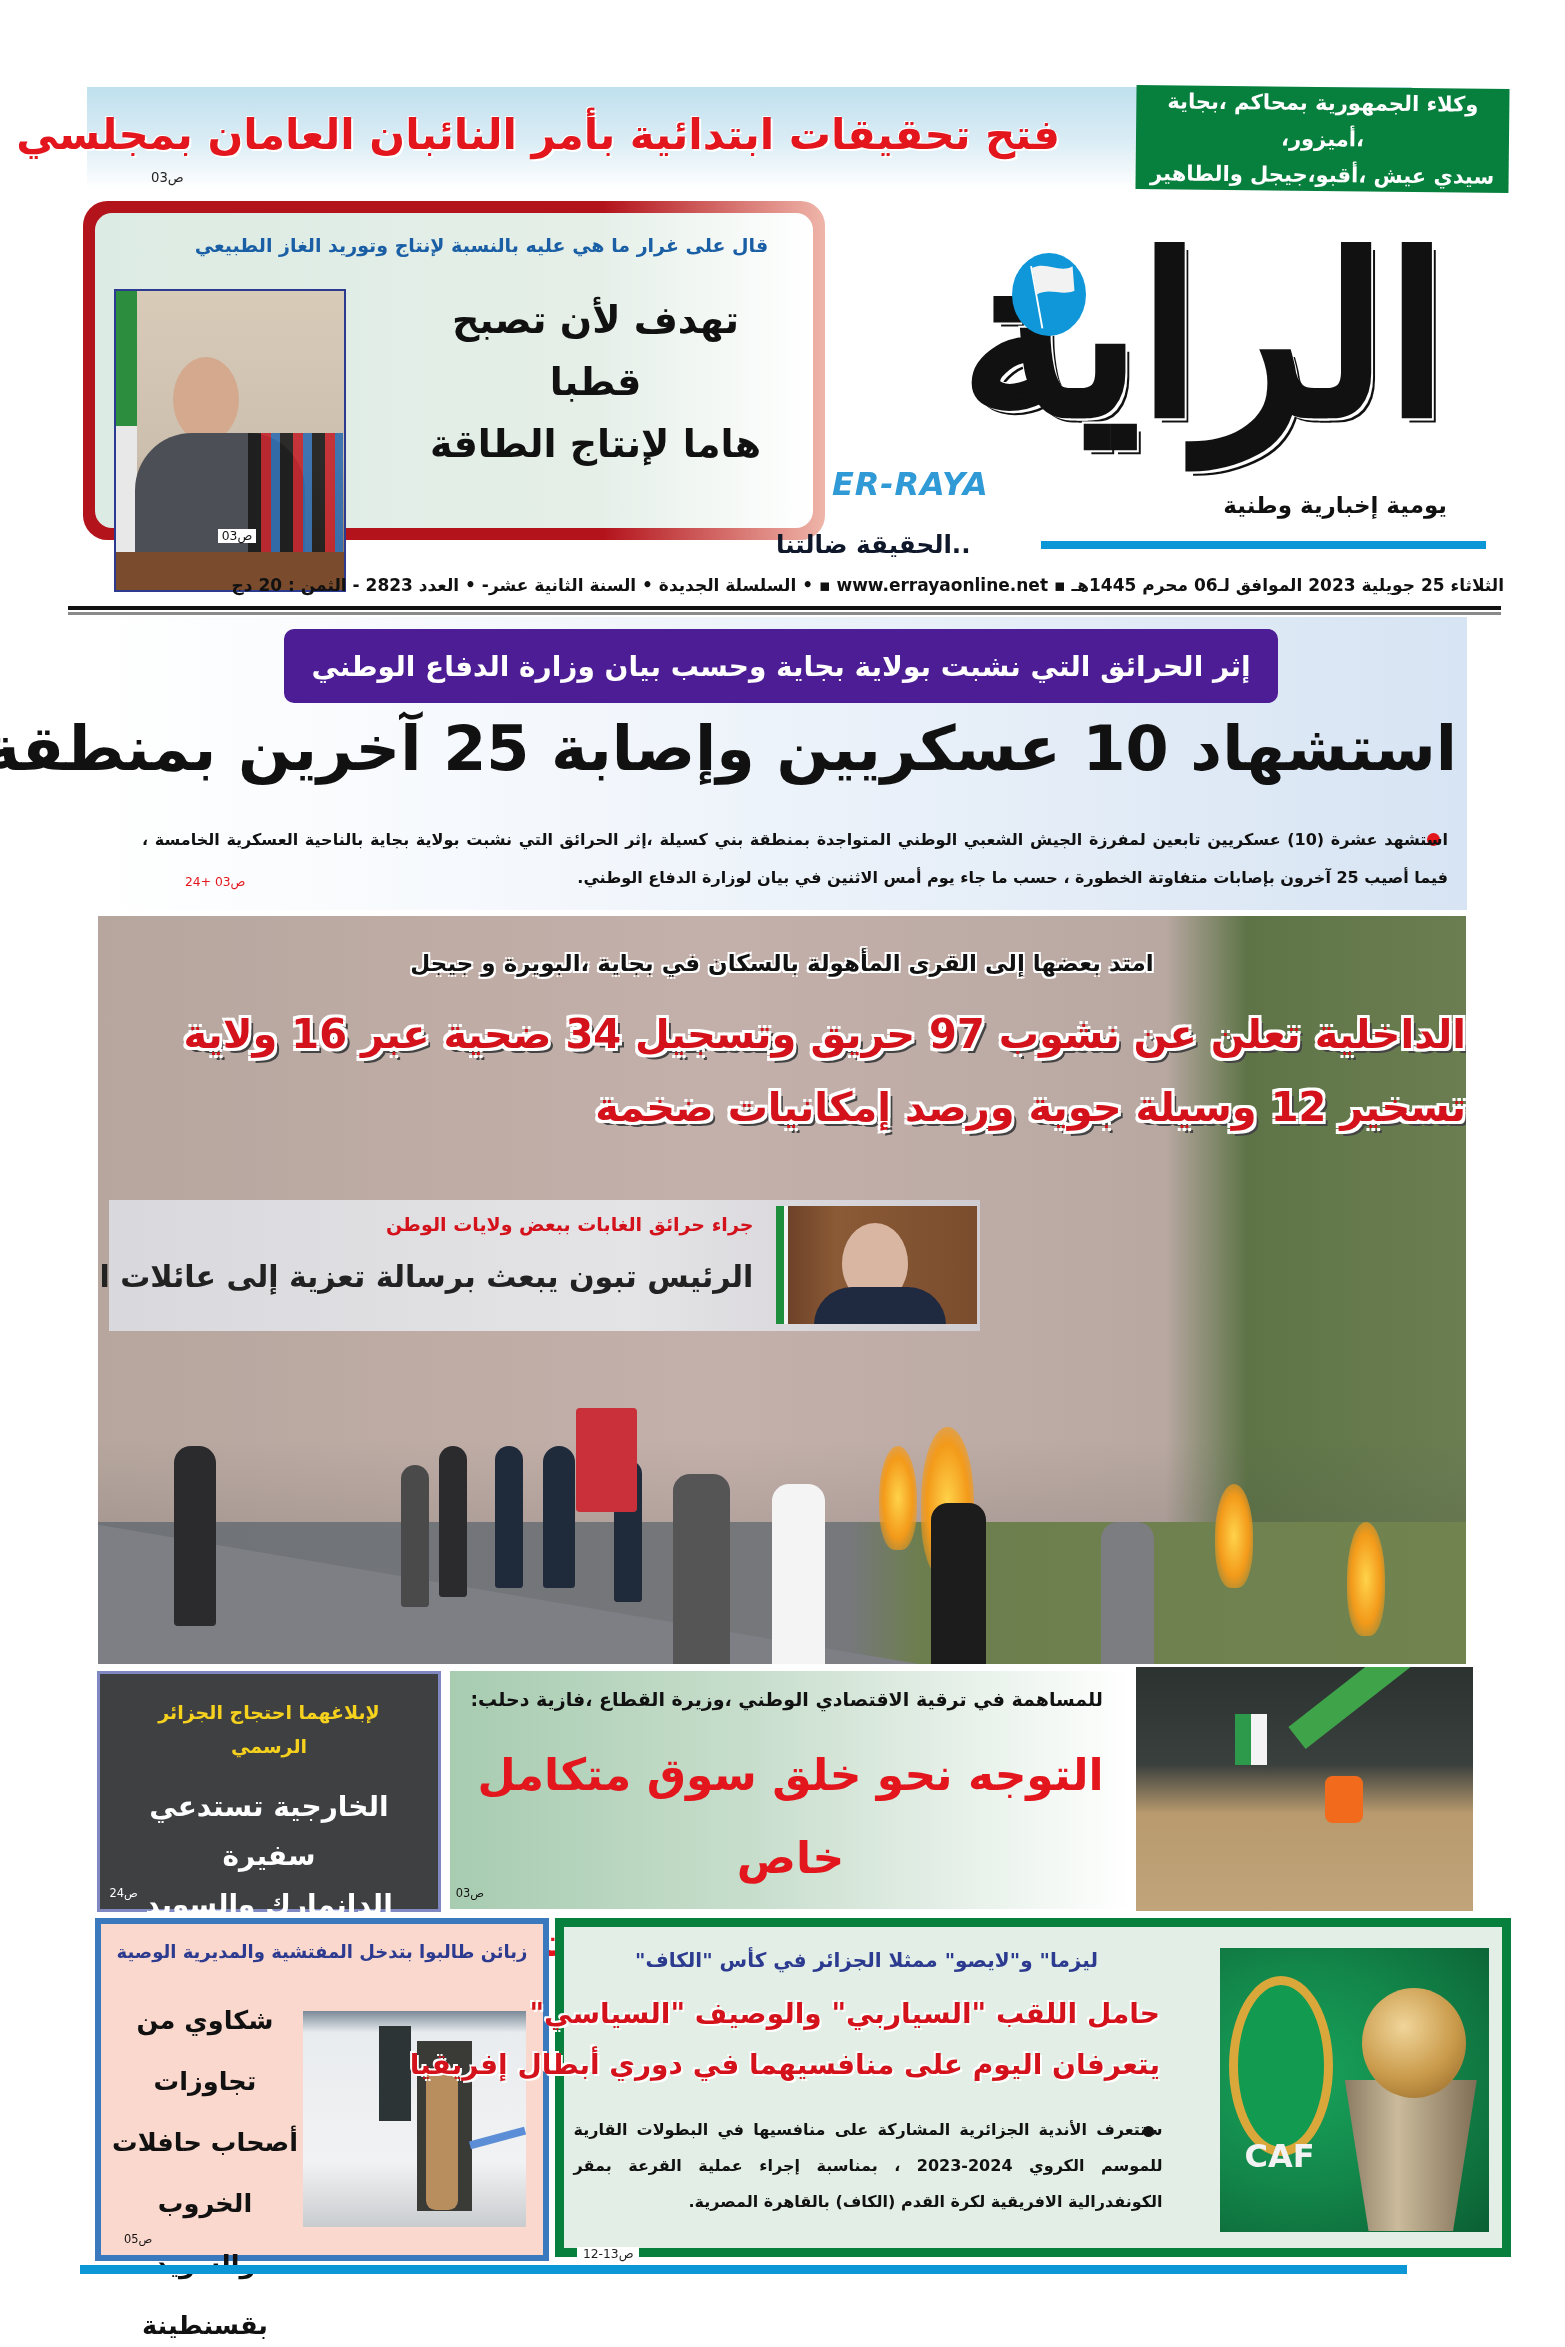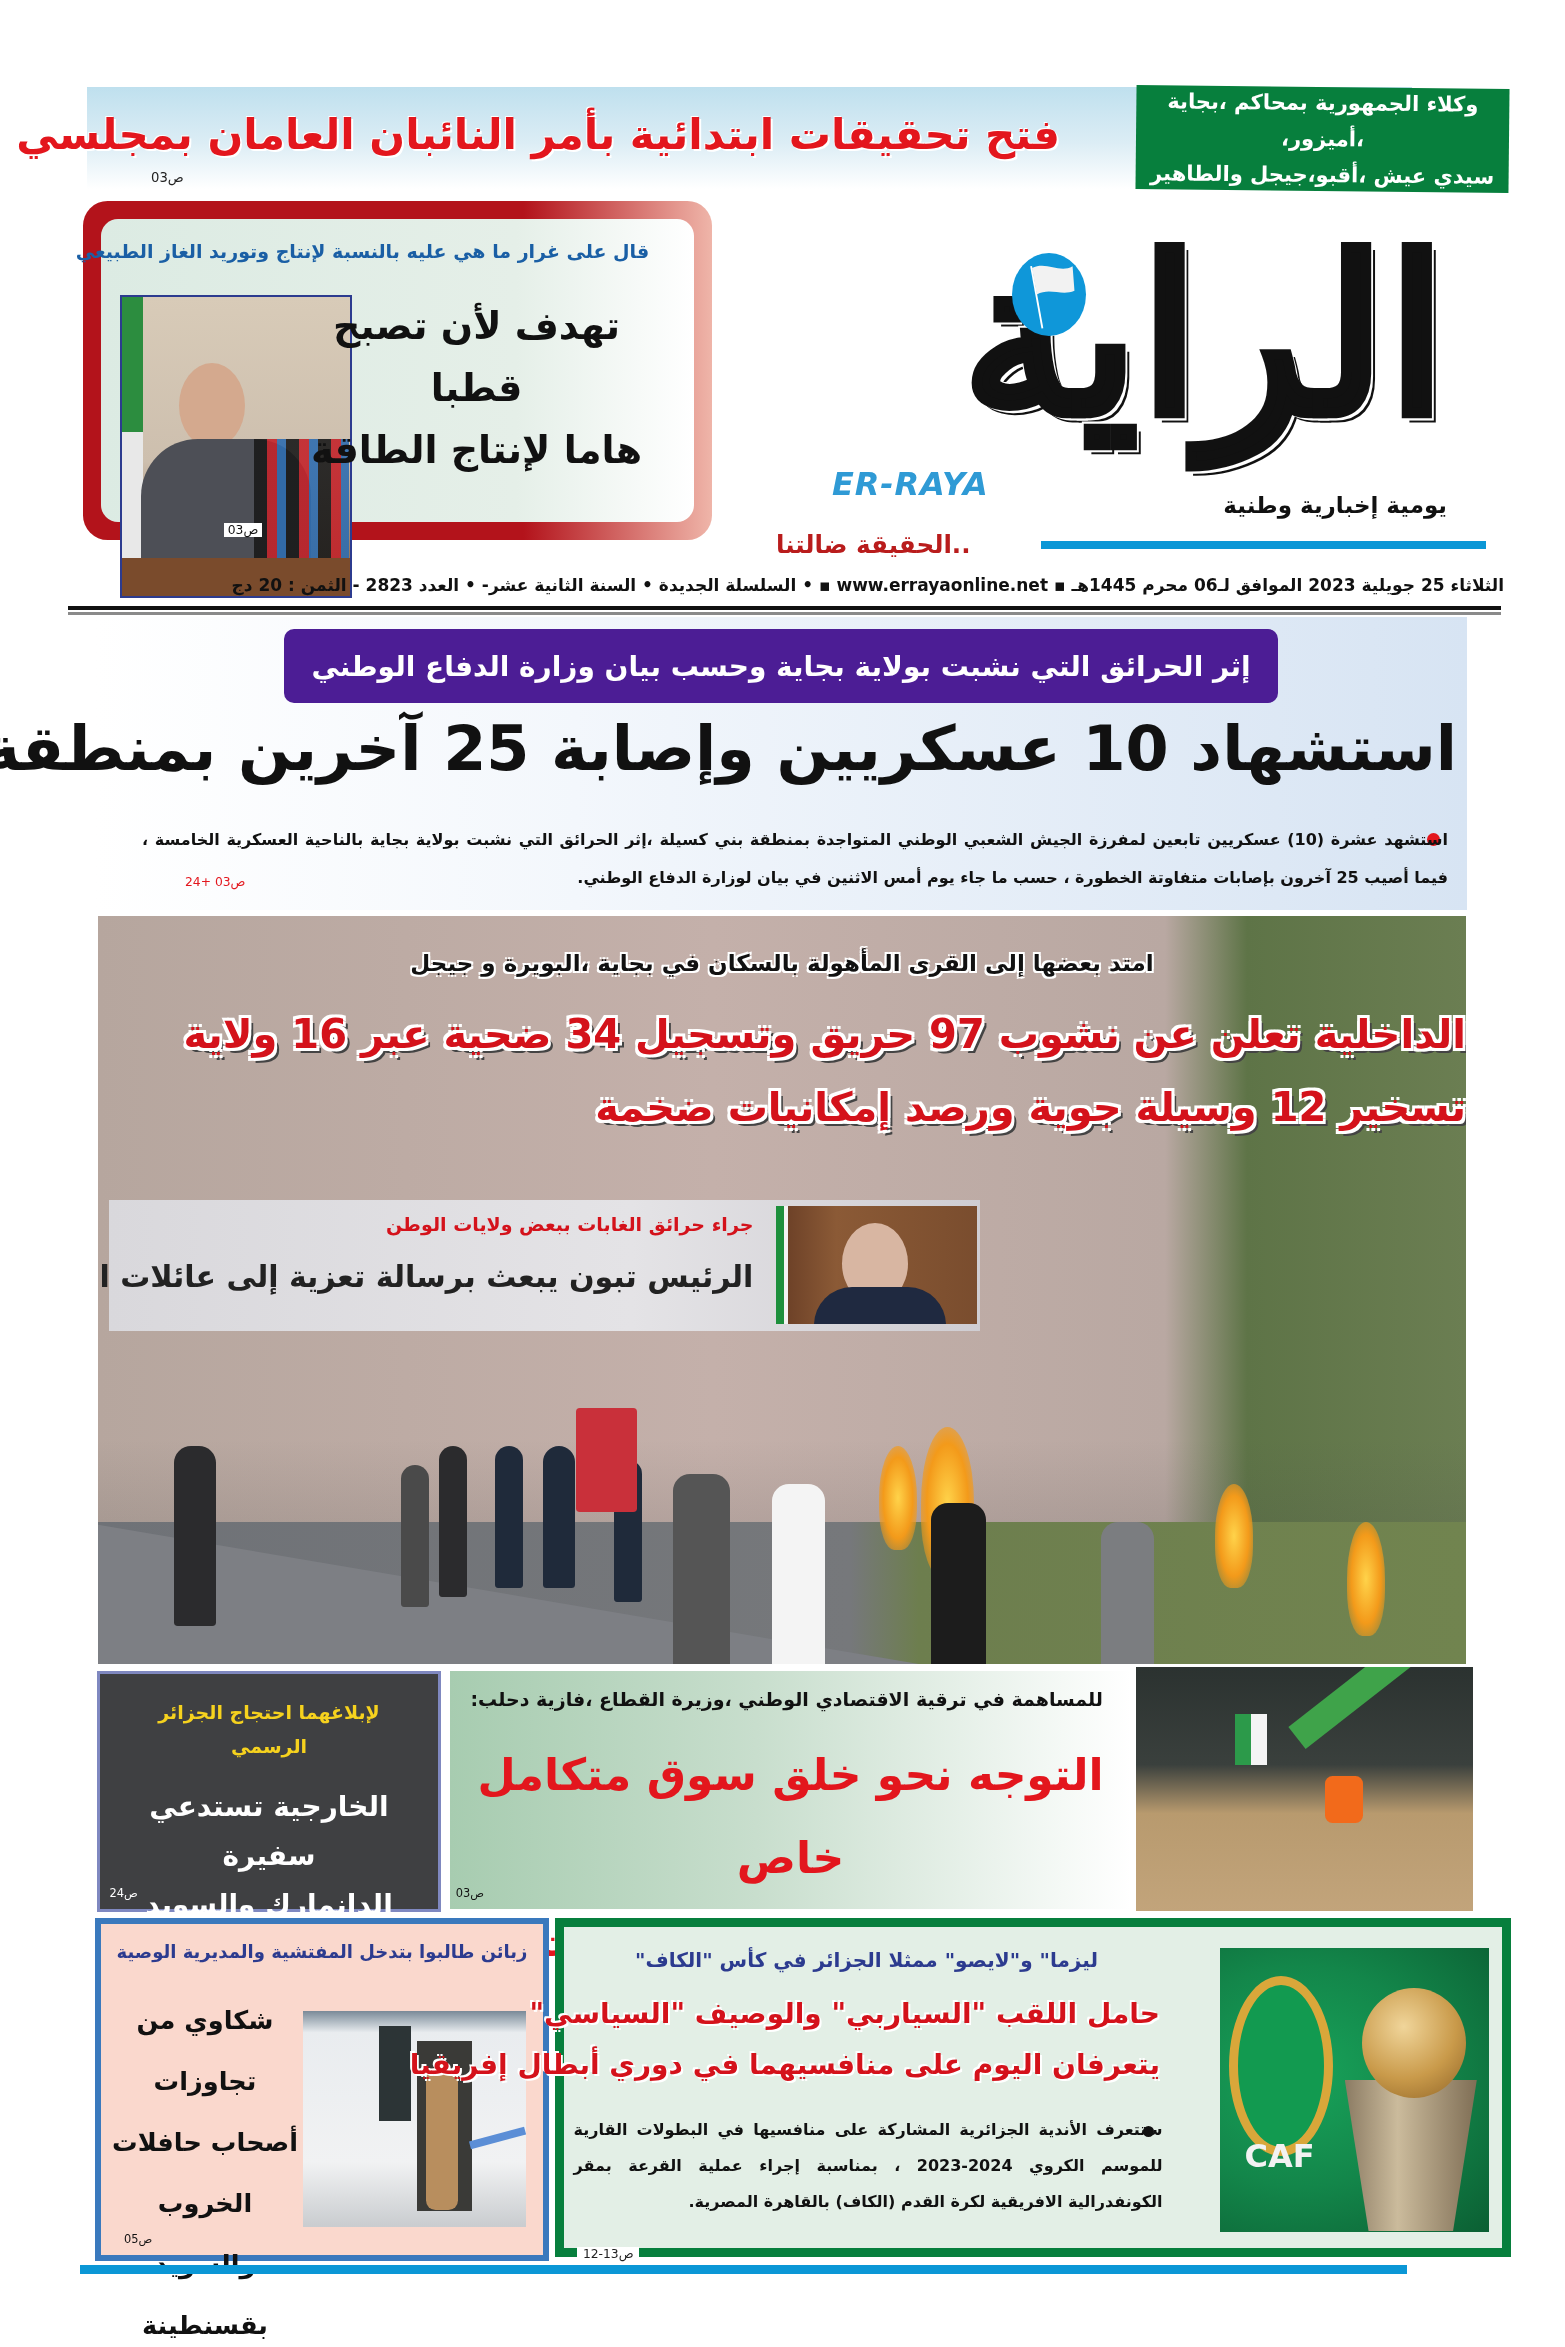--- a/index.html
+++ b/index.html
@@ -22,22 +22,22 @@
     #top-headline-ref { left: 151px; top: 170px; font-size: 13.2px; color: #222; }
     #green-tag {
       left: 1136px; top: 87px; width: 373px; height: 104px;
       background: #077f3d; color: #fff; transform: rotate(0.6deg);
       display: flex; flex-direction: column; justify-content: center; align-items: center;
       font-size: 21px; font-weight: bold; line-height: 36px; text-align: center;
     }
 
     
     #energy-box {
-      left: 83px; top: 201px; width: 629px; height: 339px;
-      border-radius: 24.6px; padding: 18px;
+      left: 83px; top: 201px; width: 742px; height: 339px;
+      border-radius: 24.6px; padding: 12px;
       background: linear-gradient(90deg, #b3131b 0%, #b3131b 70%, #efb5a9 100%);
     }
     #energy-inner {
       width: 100%; height: 100%; border-radius: 17px;
       background: linear-gradient(90deg, #dcebe3 0%, #e5efe8 70%, #ffffff 100%);
       position: relative;
     }
     #energy-kicker {
       position: absolute; right: 38px; top: 21px; width: 587px; text-align: center;
       color: #1a5fa5; font-size: 19px; font-weight: bold;
@@ -67,21 +67,21 @@
       position: absolute; left: 227px; top: 45px; width: 74px; height: 83px; border-radius: 50%;
       background: #0f97d9;
     }
     #brand-latin {
       position: absolute; left: 47px; top: 257px; font-size: 32px; font-weight: bold;
       font-style: italic; color: #2f9ad5; font-family: "DejaVu Sans", sans-serif; letter-spacing: 0.9px;
     }
     #brand-sub {
       position: absolute; right: 38px; top: 284px; font-size: 23px; font-weight: bold; color: #111;
     }
-    #slogan { left: 776px; top: 530px; font-size: 24.6px; color: #b91c1c; font-weight: bold; }
+    #slogan { left: 776px; top: 530px; font-size: 24.6px; color: #0f172a; font-weight: bold; }
     #slogan-rule { left: 1041px; top: 541px; width: 445px; height: 7.6px; background: #0b97d6; }
 
     
     #dateline {
       left: 66px; top: 571px; width: 1438px; height: 28px; font-size: 17px; font-weight: bold;
       text-align: right; white-space: nowrap; color: #111; line-height: 28px;
     }
     #dateline-rule1 { left: 68px; top: 606px; width: 1433px; height: 3.8px; background: #111; }
     #dateline-rule2 { left: 68px; top: 612px; width: 1433px; height: 2.8px; background: #8a8a8a; }
 

